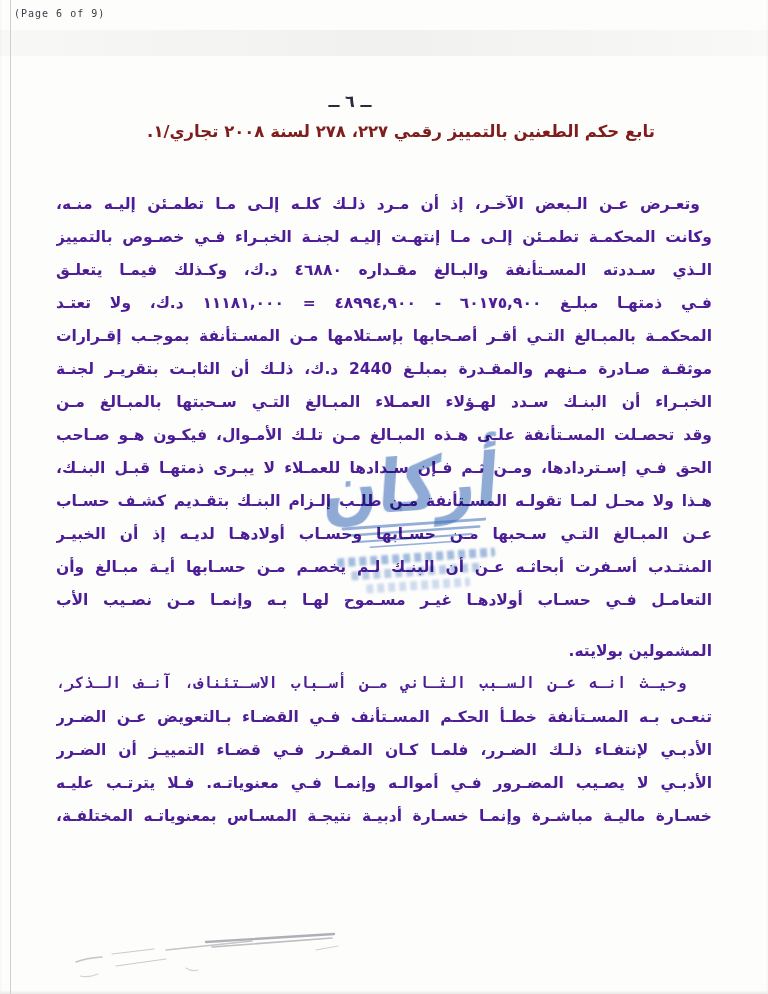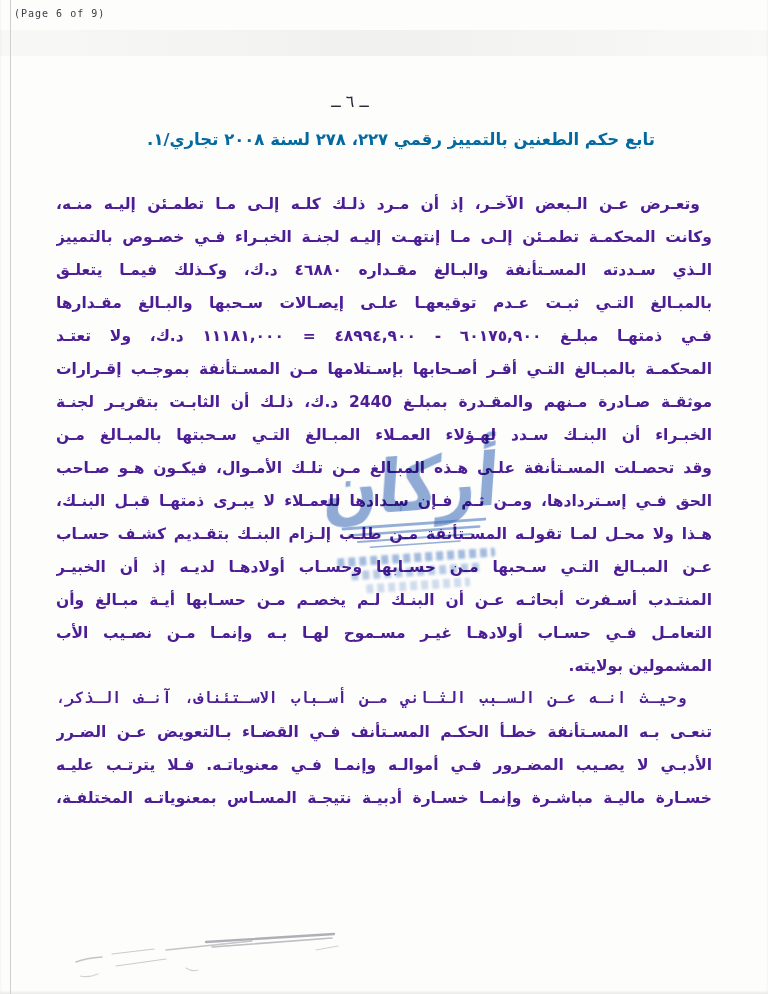--- a/index.html
+++ b/index.html
@@ -20,40 +20,40 @@
     background:linear-gradient(90deg,rgba(210,210,210,.12),rgba(190,190,190,.20),rgba(210,210,210,.10));
   }
   .page-label{
     position:absolute;top:8px;left:14px;
     font-family:"DejaVu Sans Mono",monospace;
     font-size:10px;letter-spacing:1px;color:#3c3c46;
   }
   .page-number{
     position:absolute;top:92px;left:0;width:700px;
     text-align:center;
-    font-size:16px;font-weight:normal;color:#2a2a3c;
+    font-size:16px;font-weight:bold;color:#2a2a3c;
     letter-spacing:2px;
   }
   .case-heading{
-    position:absolute;top:130px;right:96px;left:130px;
+    position:absolute;top:122px;right:96px;left:130px;
     direction:rtl;text-align:center;
-    font-size:16.5px;font-weight:bold;color:#0369a1;
+    font-size:16.5px;font-weight:bold;color:#7f1d1d;
   }
   .doc-body{
     position:absolute;top:188px;right:56px;width:656px;
     direction:rtl;
     font-size:15.5px;font-weight:bold;color:#4c1d95;
   }
   .line{
     height:33px;line-height:33px;
     overflow:hidden;
     text-align:justify;
     text-align-last:justify;
   }
-  .line.short{ text-align-last:right; }
+  .line.short{ text-align-last:right;margin-top:18px; }
   
   .watermark{
     position:absolute;left:316px;top:452px;width:200px;height:205px;
     transform:rotate(-4deg);
     mix-blend-mode:multiply;
     pointer-events:none;
   }
   .wm-word{
     direction:rtl;text-align:center;
     font-size:64px;font-weight:bold;line-height:1.05;
@@ -84,34 +84,34 @@
   <div class="page-label">(Page 6  of  9)</div>
 
   <div class="page-number">ــ ٦ ــ</div>
 
   <div class="case-heading">تابع حكم الطعنين بالتمييز رقمي ٢٢٧، ٢٧٨ لسنة ٢٠٠٨ تجاري/١.</div>
 
   <div class="doc-body">
       <div class="line" style="padding-right: 12px;">وتعـرض عـن الـبعض الآخـر، إذ أن مـرد ذلـك كلـه إلـى مـا تطمـئن إليـه منـه،</div>
       <div class="line">وكانت المحكمـة تطمـئن إلـى مـا إنتهـت إليـه لجنـة الخبـراء فـي خصـوص بالتمييز</div>
       <div class="line">الـذي سـددته المسـتأنفة والبـالغ مقـداره ٤٦٨٨٠ د.ك، وكـذلك فيمـا يتعلـق</div>
-      <div class="line">بالمبـالغ التـي ثبـت عـدم توقيعهـا علـى إيصـالات سـحبها والبـالغ مقـدارها</div>
       <div class="line">فـي ذمتهـا مبلـغ ٦٠١٧٥,٩٠٠ - ٤٨٩٩٤,٩٠٠ = ١١١٨١,٠٠٠ د.ك، ولا تعتـد</div>
       <div class="line">المحكمـة بالمبـالغ التـي أقـر أصـحابها بإسـتلامها مـن المسـتأنفة بموجـب إقـرارات</div>
       <div class="line">موثقـة صـادرة مـنهم والمقـدرة بمبلـغ 2440 د.ك، ذلـك أن الثابـت بتقريـر لجنـة</div>
       <div class="line">الخبـراء أن البنـك سـدد لهـؤلاء العمـلاء المبـالغ التـي سـحبتها بالمبـالغ مـن</div>
       <div class="line">وقد تحصـلت المسـتأنفة علـى هـذه المبـالغ مـن تلـك الأمـوال، فيكـون هـو صـاحب</div>
       <div class="line">الحق فـي إسـتردادها، ومـن ثـم فـإن سـدادها للعمـلاء لا يبـرى ذمتهـا قبـل البنـك،</div>
       <div class="line">هـذا ولا محـل لمـا تقولـه المسـتأنفة مـن طلـب إلـزام البنـك بتقـديم كشـف حسـاب</div>
       <div class="line">عـن المبـالغ التـي سـحبها مـن حسـابها وحسـاب أولادهـا لديـه إذ أن الخبيـر</div>
       <div class="line">المنتـدب أسـفرت أبحاثـه عـن أن البنـك لـم يخصـم مـن حسـابها أيـة مبـالغ وأن</div>
       <div class="line">التعامـل فـي حسـاب أولادهـا غيـر مسـموح لهـا بـه وإنمـا مـن نصـيب الأب</div>
       <div class="line short">المشمولين بولايته.</div>
       <div class="line" style="padding-right: 26px; font-family: Liberation Mono, monospace;">وحيـث انـه عـن السـبب الثـاني مـن أسـباب الاسـتئناف، آنـف الـذكر، والـذي</div>
       <div class="line">تنعـى بـه المسـتأنفة خطـأ الحكـم المسـتأنف فـي القضـاء بـالتعويض عـن الضـرر</div>
+      <div class="line">الأدبـي لإنتفـاء ذلـك الضـرر، فلمـا كـان المقـرر فـي قضـاء التمييـز أن الضـرر</div>
       <div class="line">الأدبـي لا يصـيب المضـرور فـي أموالـه وإنمـا فـي معنوياتـه. فـلا يترتـب عليـه</div>
       <div class="line">خسـارة ماليـة مباشـرة وإنمـا خسـارة أدبيـة نتيجـة المسـاس بمعنوياتـه المختلفـة،</div>
     </div>
 
   <div class="watermark">
     <div class="wm-word">أركان</div>
     <svg class="wm-bars" width="150" height="26" viewBox="0 0 150 26">
       <g stroke="rgba(62,112,188,.55)" stroke-linecap="round">
         <line x1="4" y1="3" x2="146" y2="3" stroke-width="3"></line>
         <line x1="10" y1="10" x2="140" y2="10" stroke-width="2.5"></line>

